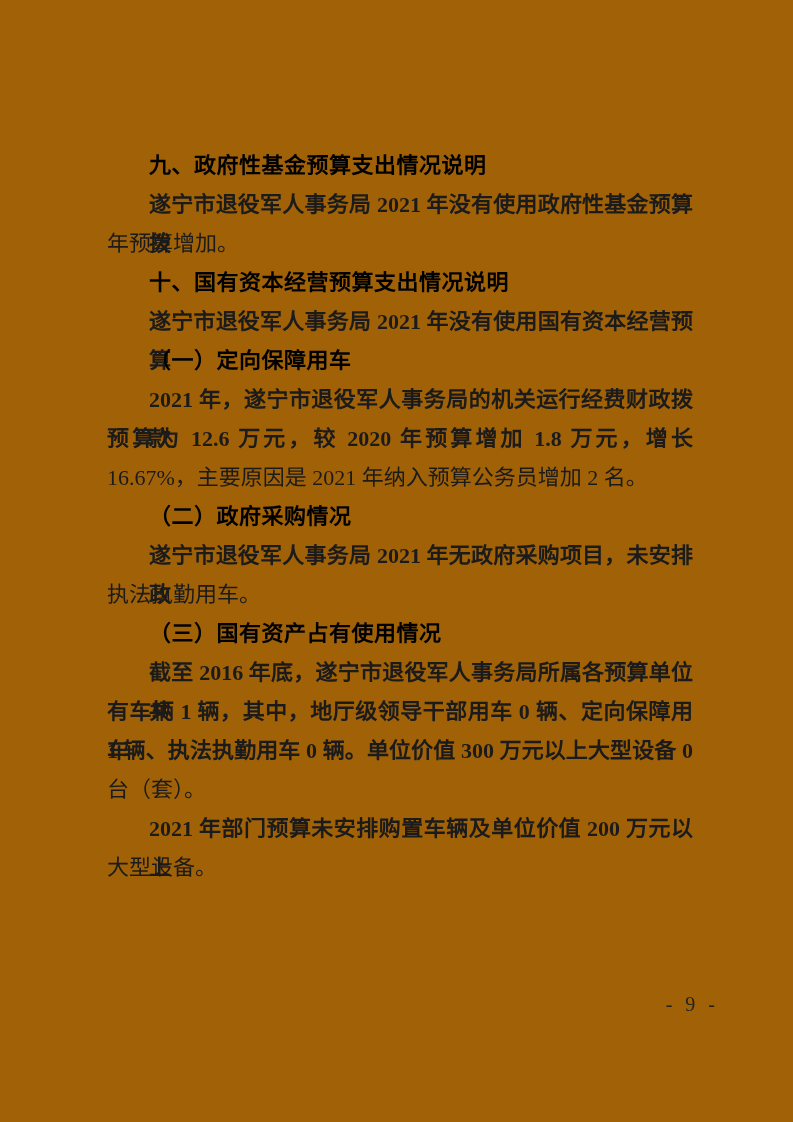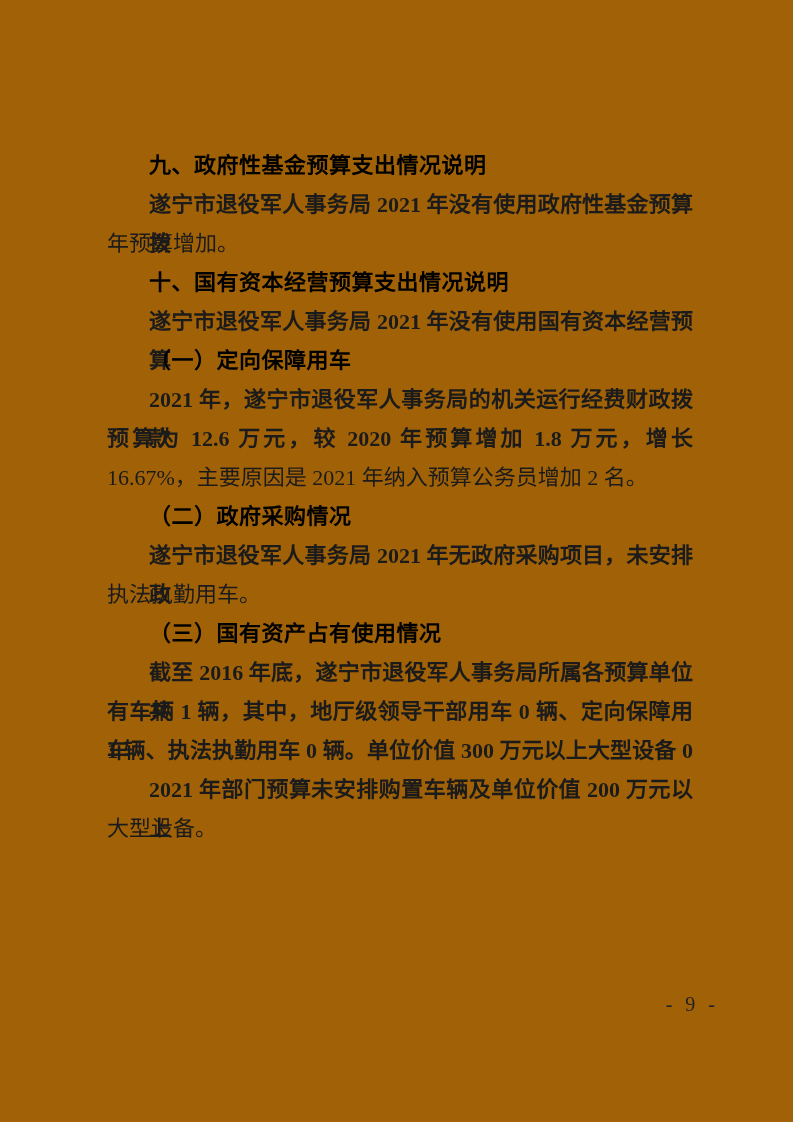--- a/index.html
+++ b/index.html
@@ -85,20 +85,21 @@
     <div class="line h2 indent">（二）政府采购情况</div>
 
     <div class="line fill indent">遂宁市退役军人事务局 2021 年无政府采购项目，未安排政</div>
     <div class="line">执法执勤用车。</div>
 
     <div class="line h2 indent">（三）国有资产占有使用情况</div>
 
     <div class="line fill indent">截至 2016 年底，遂宁市退役军人事务局所属各预算单位共</div>
     <div class="line fill">有车辆 1 辆，其中，地厅级领导干部用车 0 辆、定向保障用车</div>
     <div class="line fill">1 辆、执法执勤用车 0 辆。单位价值 300 万元以上大型设备 0</div>
+    <div class="line">台（套）。</div>
 
     <div class="line fill indent">2021 年部门预算未安排购置车辆及单位价值 200 万元以上</div>
     <div class="line">大型设备。</div>
 
   </div>
 
   <div class="page-number">- 9 -</div>
 </div>
 
 </body></html>

